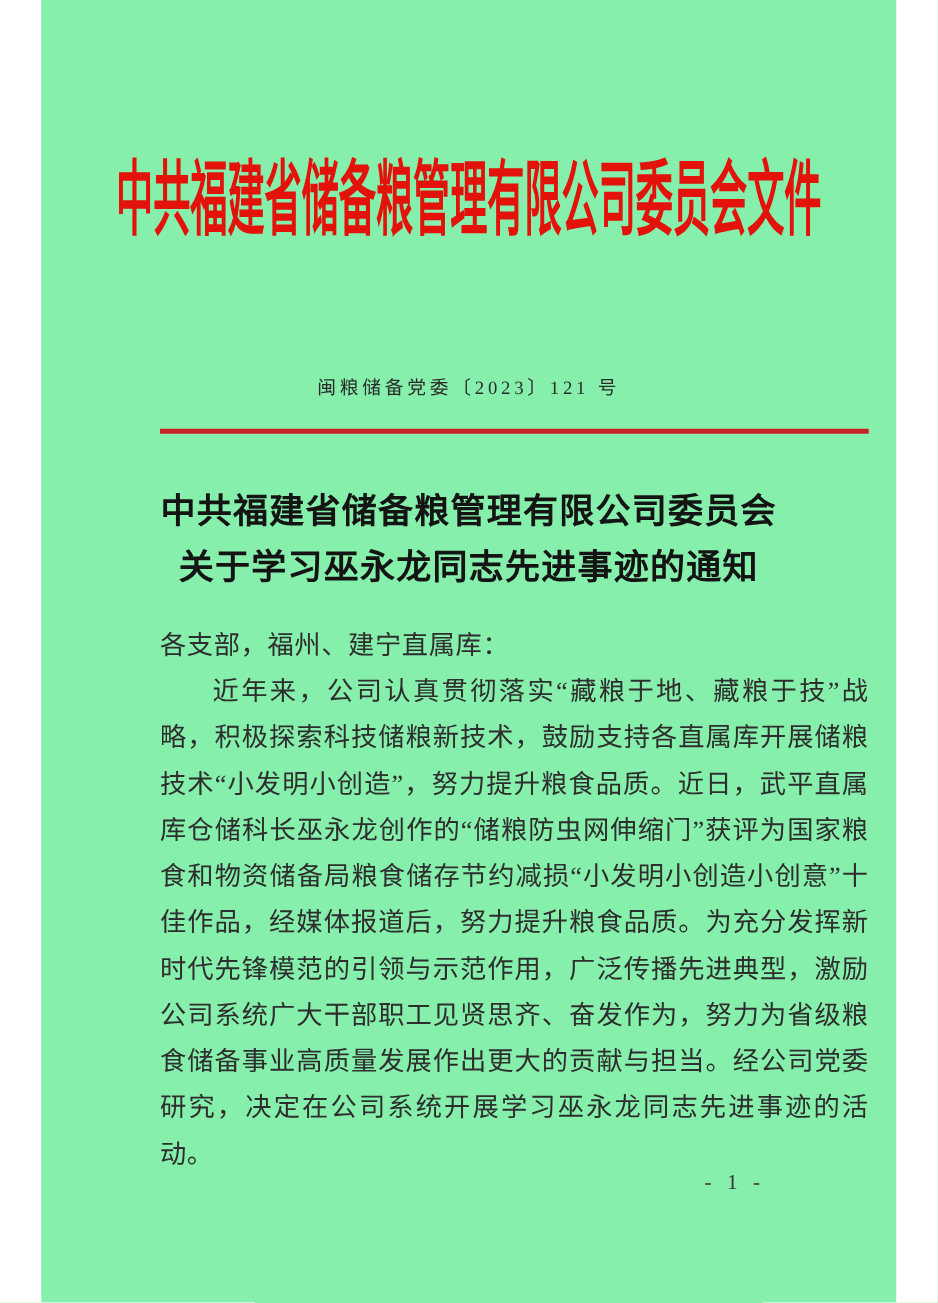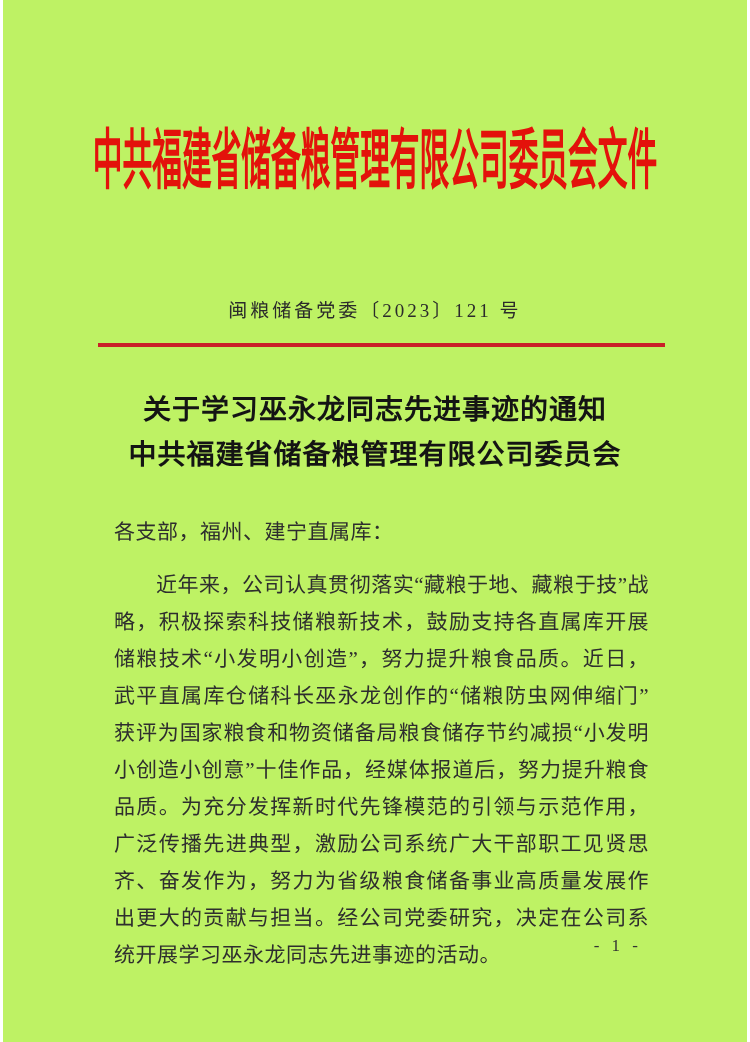--- a/index.html
+++ b/index.html
@@ -2,24 +2,24 @@
 <html lang="zh-CN" style="--header-red: #e3120b; --divider-red: #c92129;"><head>
 <meta charset="utf-8">
 <style>
   html, body {
     margin: 0;
     padding: 0;
     background: #ffffff;
   }
   .page {
     position: relative;
-    width: 744px;
+    width: 684px;
     height: 1042px;
     margin: 0 auto;
-    background: #bef264;
+    background: #86efac;
     overflow: hidden;
     font-family: "Liberation Serif", "DejaVu Serif", serif;
   }
   
   .red-header-text {
     position: absolute;
     top: 126px;
     left: 50%;
     transform: translateX(-50%) scaleX(0.45);
     transform-origin: center;
@@ -29,21 +29,21 @@
     font-weight: bold;
     color: var(--header-red, #e3120b);
     font-family: "Liberation Serif", "DejaVu Serif", serif;
   }
   .doc-number {
     position: absolute;
     top: 299px;
     left: 0;
     width: 100%;
     text-align: center;
-    font-size: 19px;
+    font-size: 15px;
     line-height: 24px;
     letter-spacing: 3px;
     color: #2b2b2b;
   }
   .red-line {
     position: absolute;
     top: 343px;
     left: 95px;
     width: 567px;
     height: 4px;
@@ -68,21 +68,21 @@
     top: 498px;
     left: 95px;
     width: 567px;
     font-size: 21px;
     line-height: 37px;
     color: #2e2e2e;
     text-align: justify;
     text-justify: inter-character;
     letter-spacing: 0.5px;
   }
-  .doc-body p { margin: 16px; }
+  .doc-body p { margin: 0; }
   .doc-body .para { text-indent: 2em; }
   .page-number {
     position: absolute;
     top: 936px;
     right: 105px;
     font-size: 17px;
     letter-spacing: 4px;
     color: #333333;
   }
 </style>
@@ -91,22 +91,22 @@
 
 <div class="page">
 
   <span class="red-header-text">中共福建省储备粮管理有限公司委员会文件</span>
 
   <div class="doc-number">闽粮储备党委〔2023〕121 号</div>
 
   <div class="red-line"></div>
 
   <h1 class="doc-title">
+    <span>中共福建省储备粮管理有限公司委员会</span>
     <span>关于学习巫永龙同志先进事迹的通知</span>
-    <span>中共福建省储备粮管理有限公司委员会</span>
   </h1>
 
   <div class="doc-body">
     <p class="salutation">各支部，福州、建宁直属库：</p>
     <p class="para">近年来，公司认真贯彻落实“藏粮于地、藏粮于技”战略，积极探索科技储粮新技术，鼓励支持各直属库开展储粮技术“小发明小创造”，努力提升粮食品质。近日，武平直属库仓储科长巫永龙创作的“储粮防虫网伸缩门”获评为国家粮食和物资储备局粮食储存节约减损“小发明小创造小创意”十佳作品，经媒体报道后，努力提升粮食品质。为充分发挥新时代先锋模范的引领与示范作用，广泛传播先进典型，激励公司系统广大干部职工见贤思齐、奋发作为，努力为省级粮食储备事业高质量发展作出更大的贡献与担当。经公司党委研究，决定在公司系统开展学习巫永龙同志先进事迹的活动。</p>
   </div>
 
   <div class="page-number">- 1 -</div>
 
 </div>

